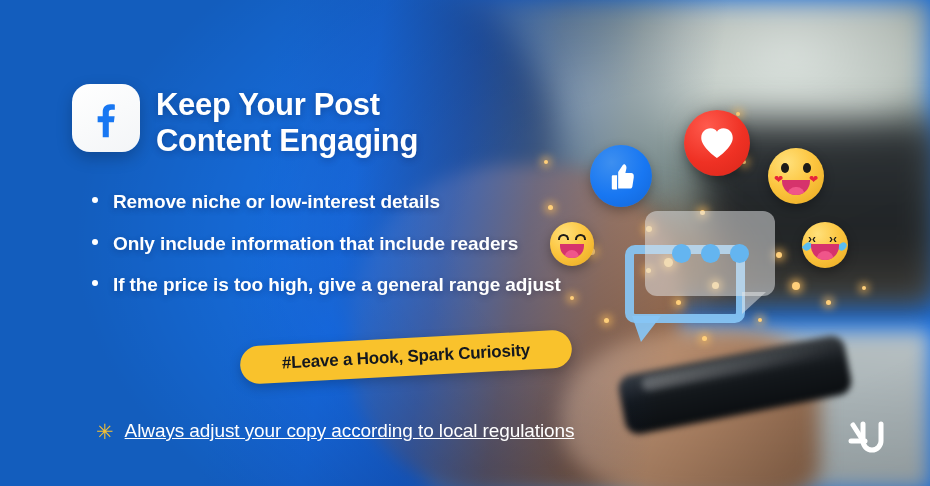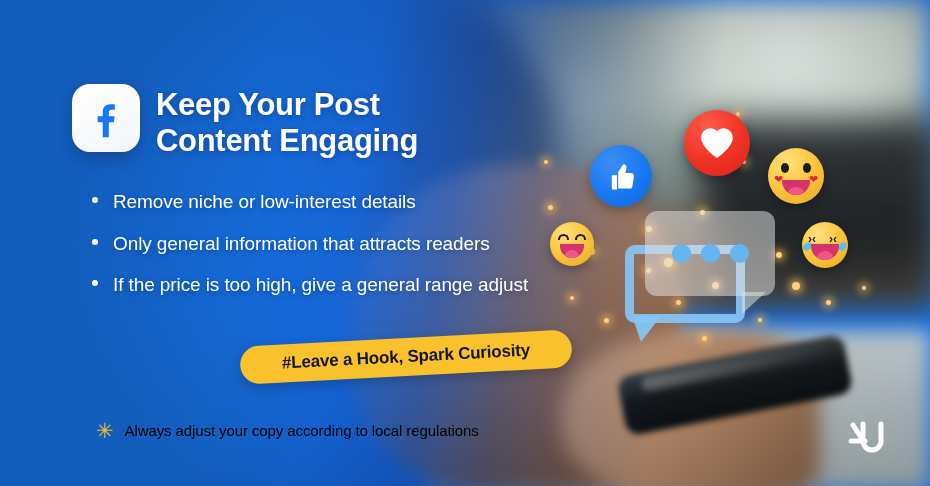--- a/index.html
+++ b/index.html
@@ -168,39 +168,39 @@
     padding-top:3px; white-space:pre-line;
   }
 
   .bullets { position:absolute; left:92px; top:186px; width:470px; }
   .bullet-row { display:flex; align-items:flex-start; margin-bottom:9px; }
   .bullet-dot {
     flex:0 0 auto; width:6px; height:6px; border-radius:50%;
     background:#fff; margin:11px 15px 0 0;
   }
   .bullet-text {
-    color:#ffffff; font-weight:normal; font-size:19px; line-height:1.72;
+    color:#ffffff; font-weight:bold; font-size:19px; line-height:1.72;
     letter-spacing:-0.1px; text-shadow:0 2px 6px rgba(0,20,60,.3);
   }
 
   .hook-badge {
     position:absolute; left:240px; top:338px;
     width:332px; height:38px;
     background:#f9c22c; border-radius:20px;
     transform:rotate(-3deg);
     box-shadow:0 4px 12px rgba(0,0,0,.22);
     display:flex; align-items:center; justify-content:center;
   }
   .hook-text {
     color:#14181f; font-weight:bold; font-size:17px; letter-spacing:-0.2px;
   }
 
   .footnote { position:absolute; left:96px; top:420px; display:flex; align-items:center; gap:11px; }
   .footnote-star { color:#f5c033; font-size:21px; line-height:1; }
-  .footnote-text { color:#000000; font-size:15px; letter-spacing:-0.1px; }
+  .footnote-text { color:#ffffff; font-size:19px; letter-spacing:-0.1px;text-decoration:underline; }
 
   
   .brandmark { position:absolute; left:845px; top:415px; width:48px; height:45px; }
 </style>
 </head>
 <body>
 
 <div class="canvas">
 
   <div class="photo">
@@ -303,21 +303,21 @@
 Content Engaging</div>
     </div>
 
     <div class="bullets">
       <div class="bullet-row">
         <span class="bullet-dot"></span>
         <span class="bullet-text">Remove niche or low-interest details</span>
       </div>
       <div class="bullet-row">
         <span class="bullet-dot"></span>
-        <span class="bullet-text">Only general information that attracts readers</span>
+        <span class="bullet-text">Only include information that include readers</span>
       </div>
       <div class="bullet-row">
         <span class="bullet-dot"></span>
         <span class="bullet-text">If the price is too high, give a general range adjust</span>
       </div>
     </div>
 
     <div class="hook-badge">
       <span class="hook-text">#Leave a Hook, Spark Curiosity</span>
     </div>

